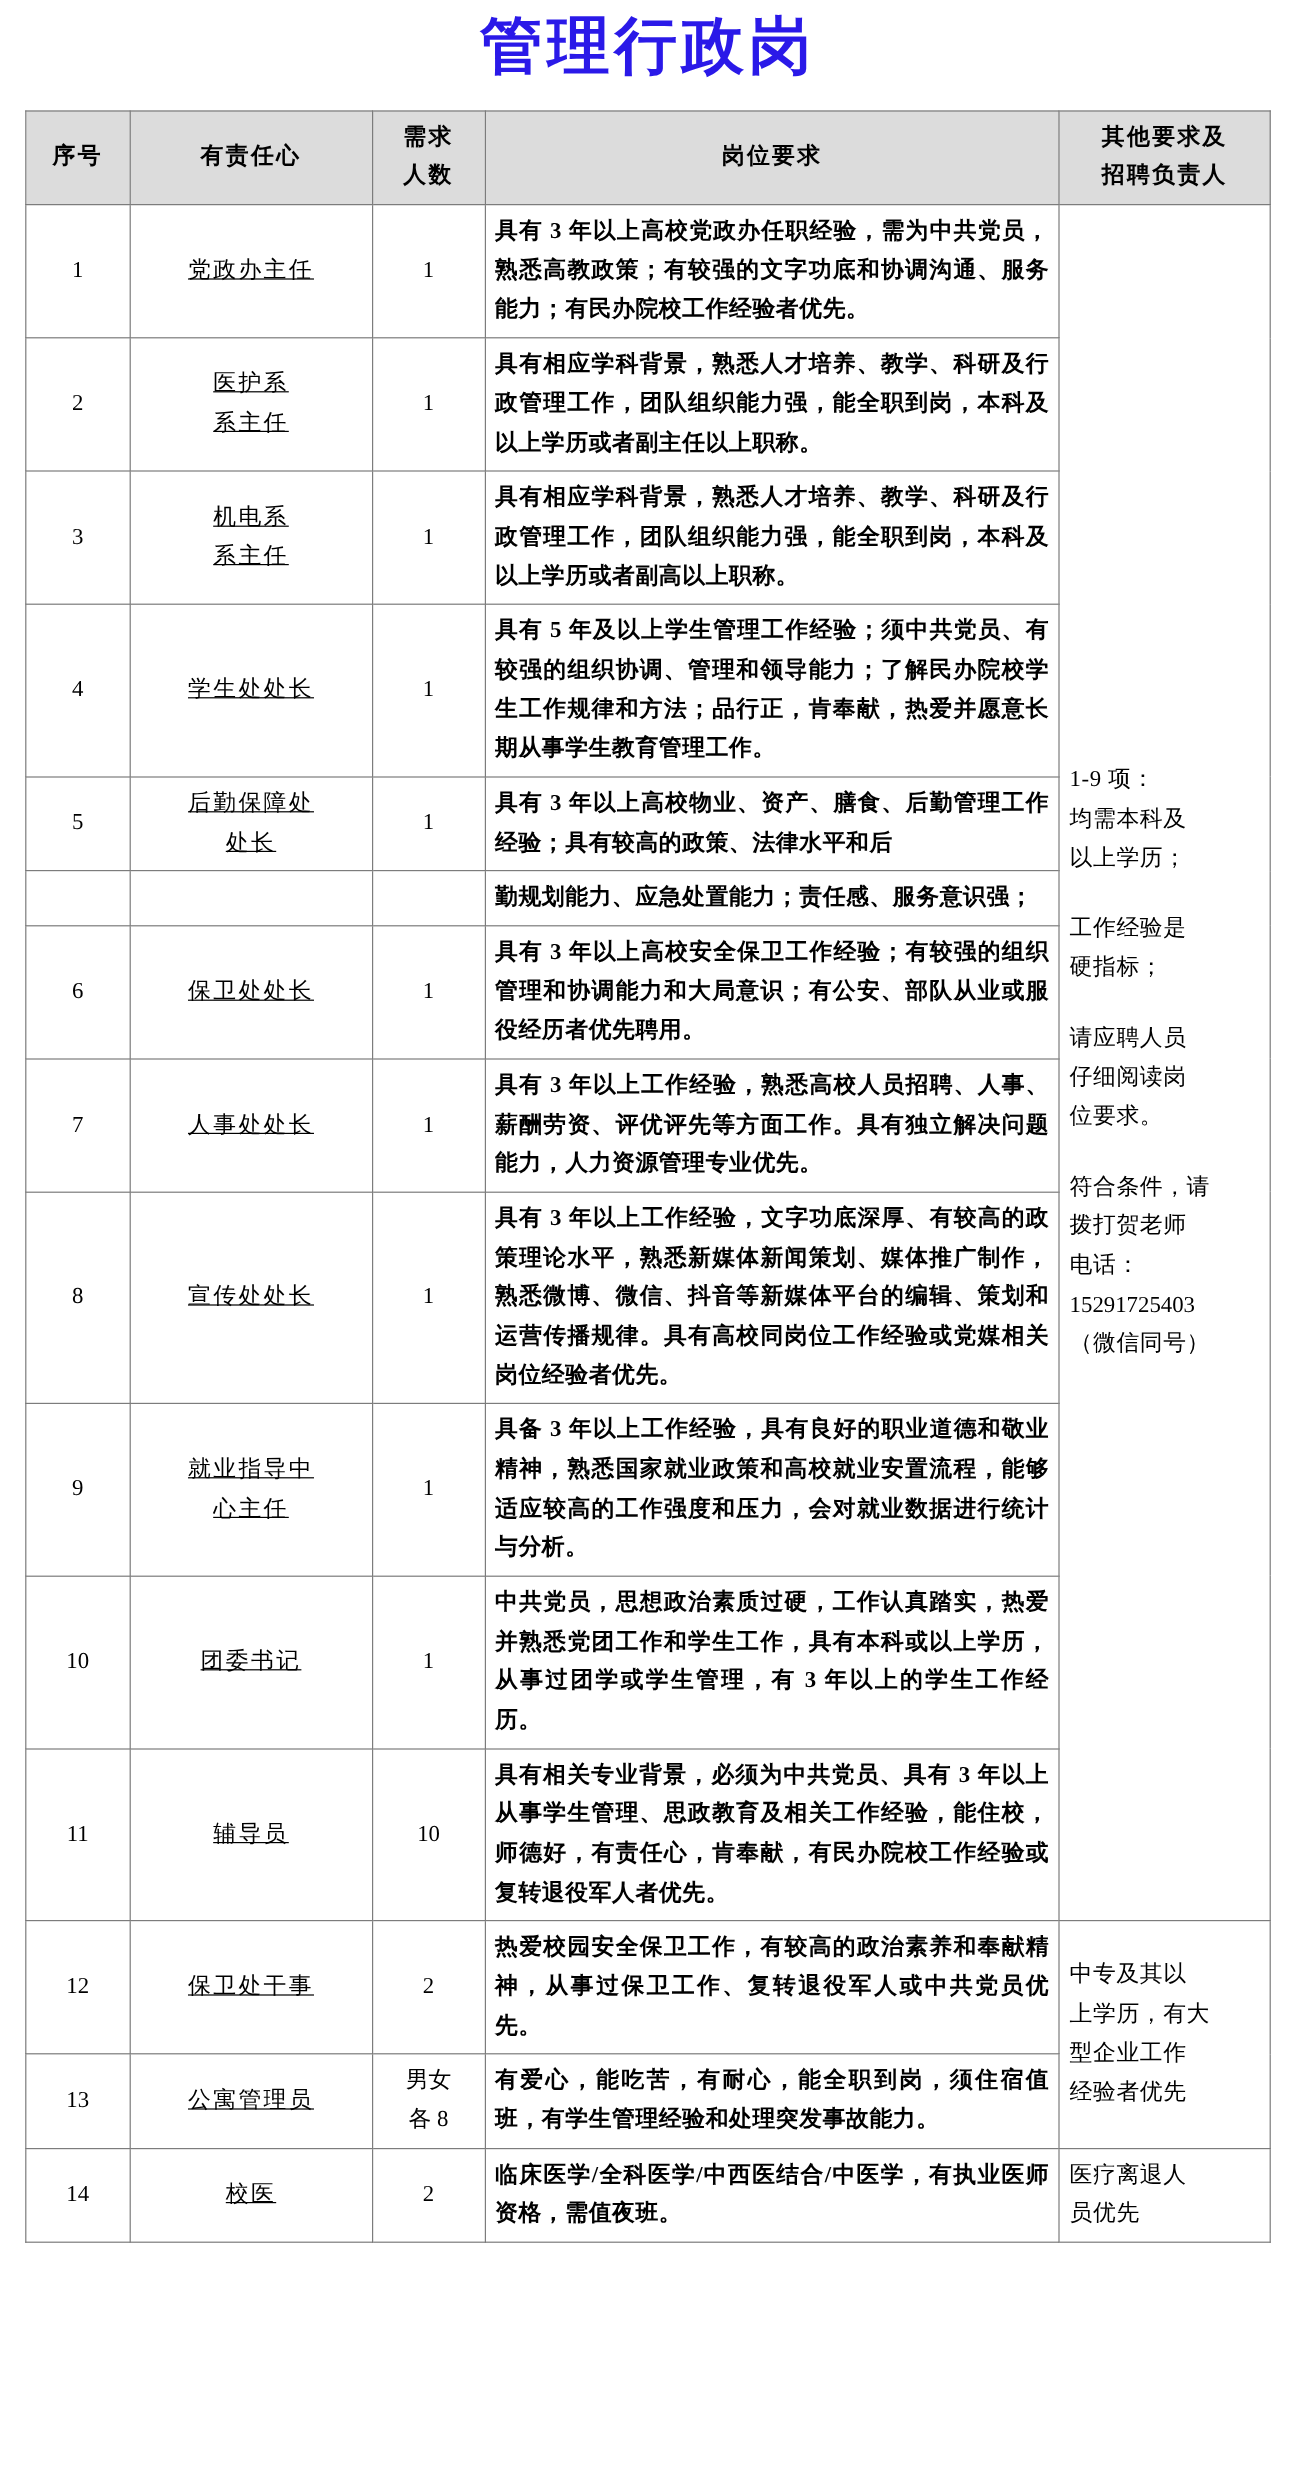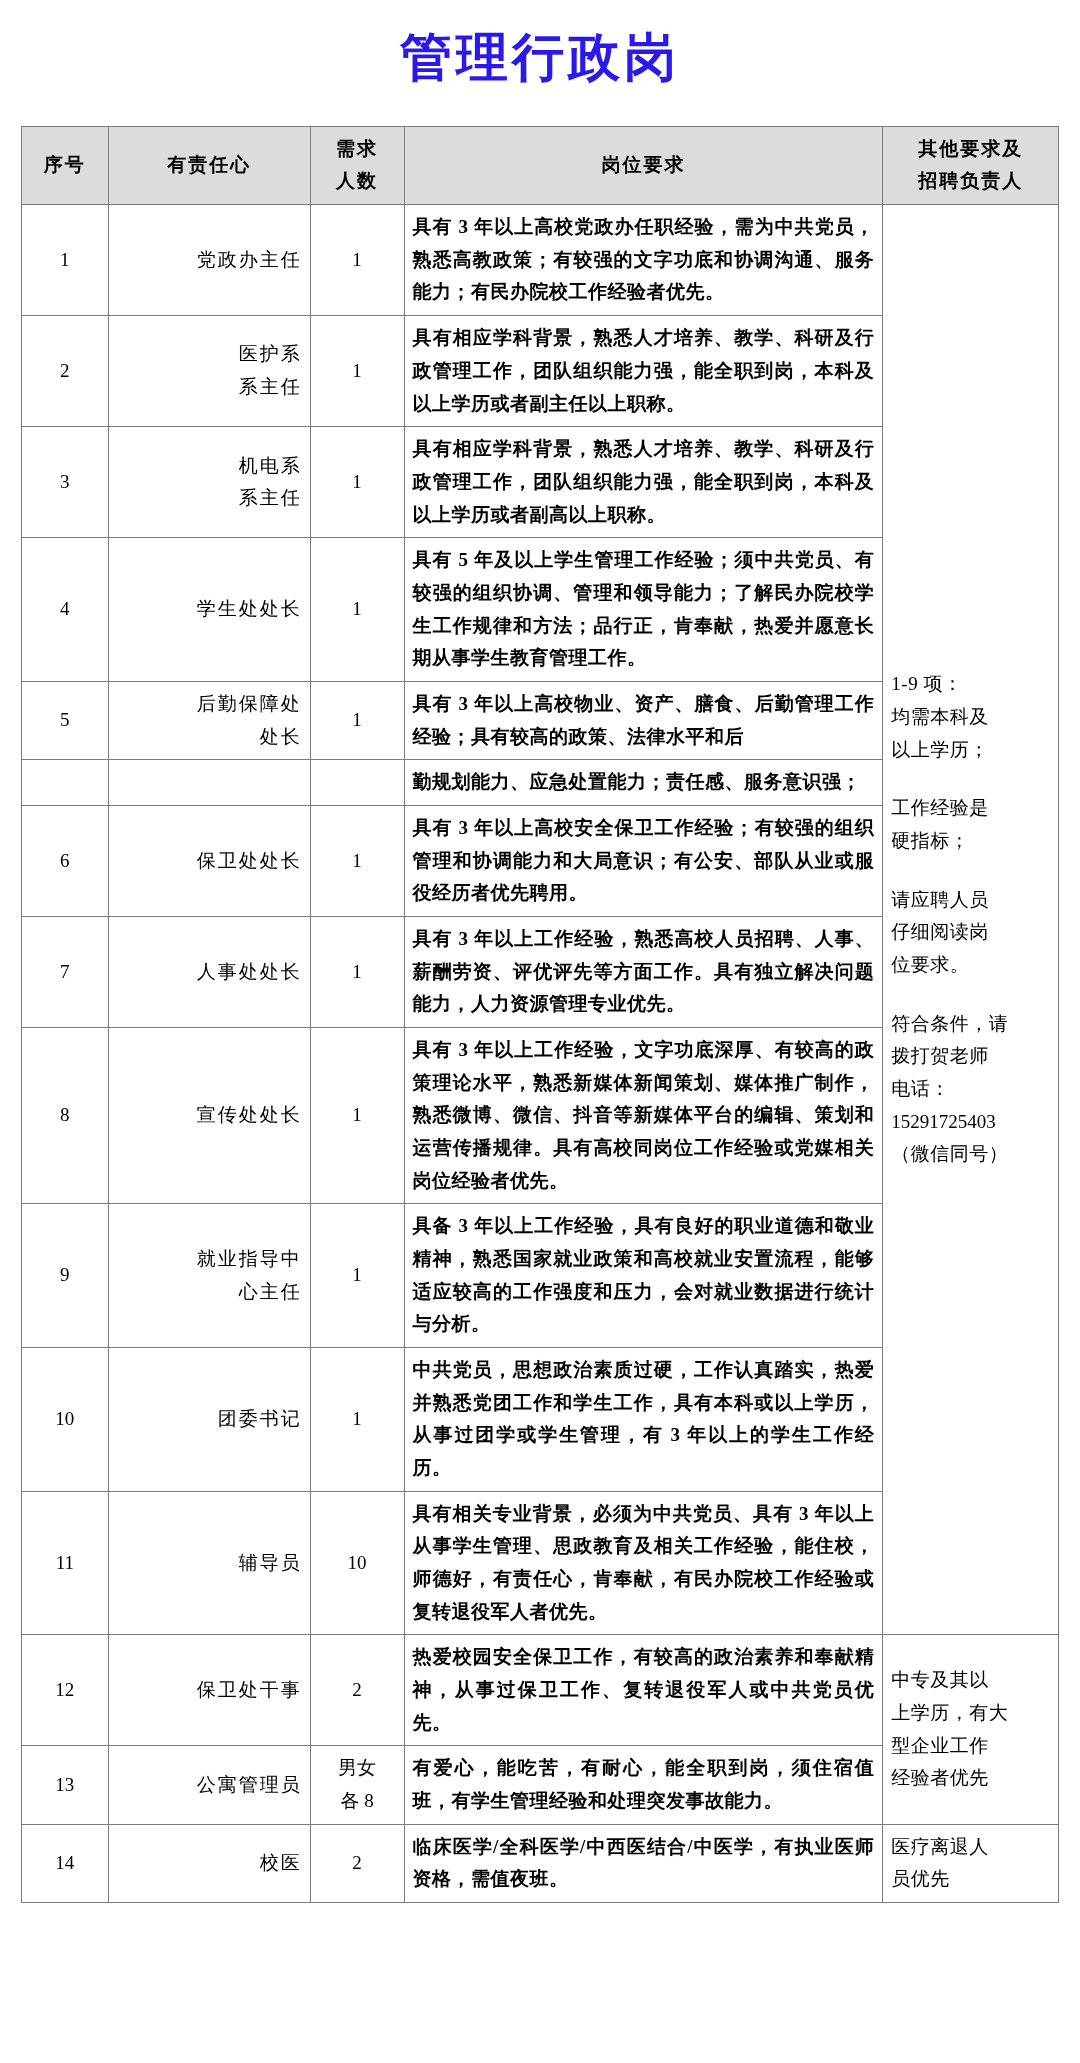--- a/index.html
+++ b/index.html
@@ -18,27 +18,27 @@
     position: relative;
     padding: 0;
   }
   .doc-title {
     text-align: center;
     color: #2a19e8;
     font-family: "Liberation Sans", "DejaVu Sans", sans-serif;
     font-weight: bold;
     font-size: 52px;
     letter-spacing: 4px;
-    padding: 28px 0 22px 0;
+    padding: 10px 0 22px 0;
     line-height: 1.15;
   }
   table.jobs {
     border-collapse: collapse;
     width: 1038px;
-    margin: 16px auto;
+    margin: 0 auto;
     table-layout: fixed;
   }
   table.jobs td, table.jobs th {
     border: 1px solid #7c7c7c;
     padding: 6px 8px;
     vertical-align: middle;
     font-size: 19px;
     line-height: 1.72;
   }
   thead th {
@@ -55,23 +55,24 @@
   th.c-count  { width: 78px; }
   th.c-req    { width: 398px; }
   th.c-other  { width: 146px; }
 
   td.no, td.count {
     text-align: center;
     font-size: 21px;
     font-family: "Liberation Serif", serif;
   }
   td.name {
-    text-align: right;
+    text-align: center;
     letter-spacing: 2px;
     line-height: 1.85;
+    text-decoration: underline;
   }
   td.req {
     text-align: justify;
     text-justify: inter-ideograph;
     letter-spacing: 0.5px;
     padding: 8px 10px 8px 10px;
     line-height: 1.78;
     font-weight: bold;
   }
   td.other {

